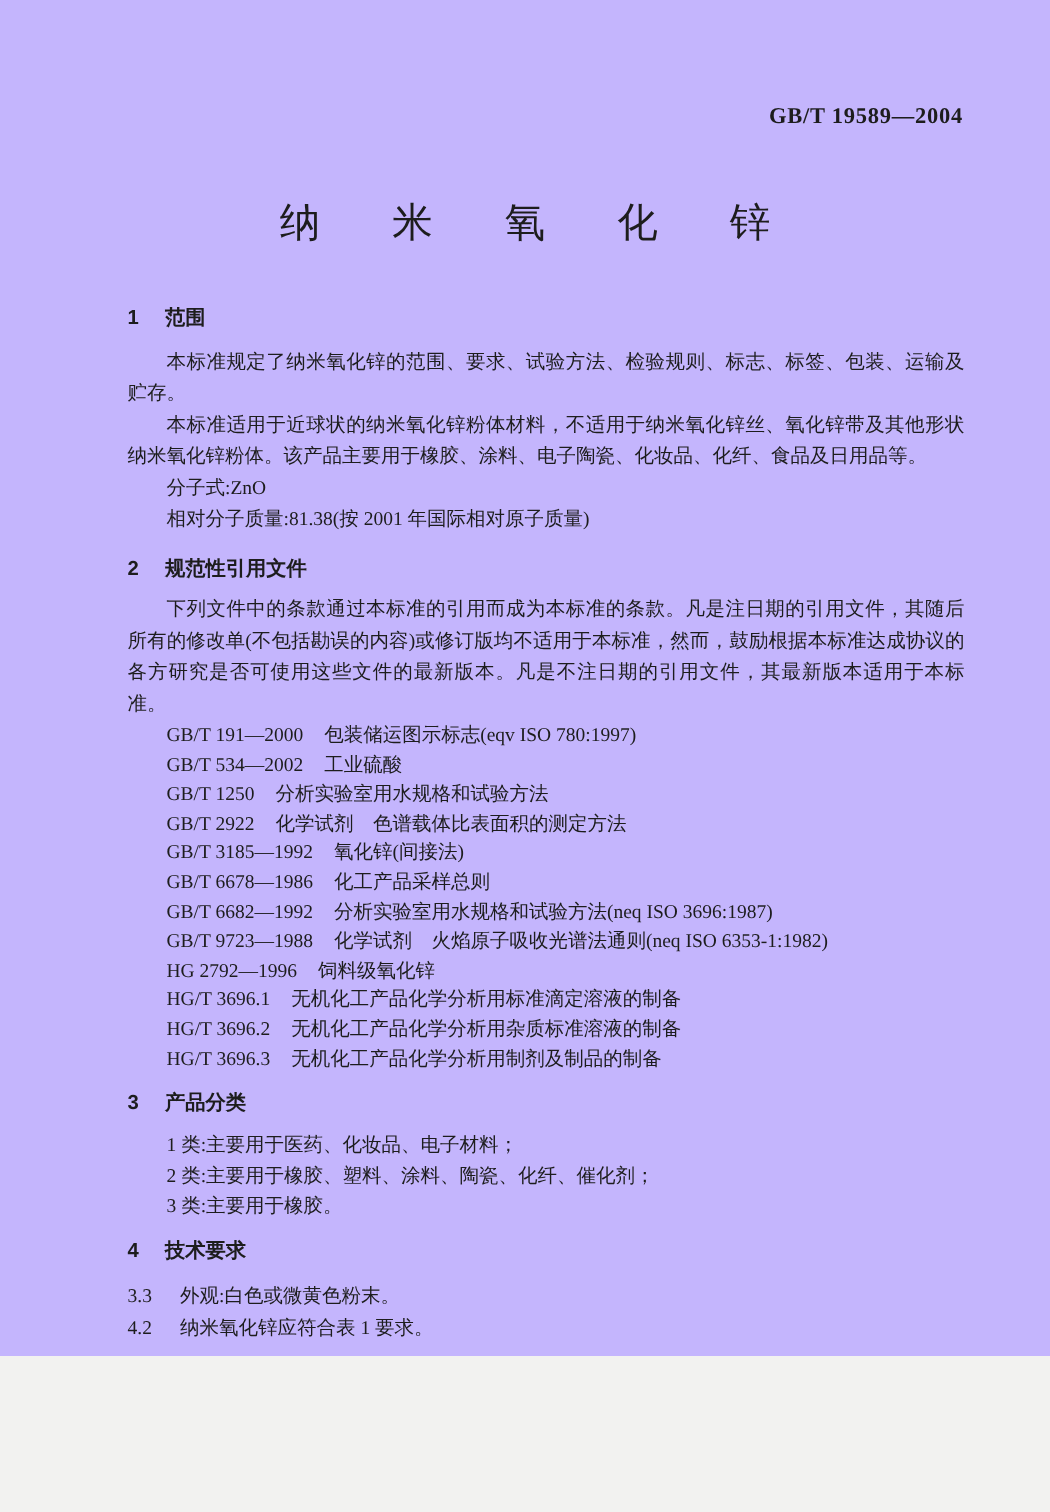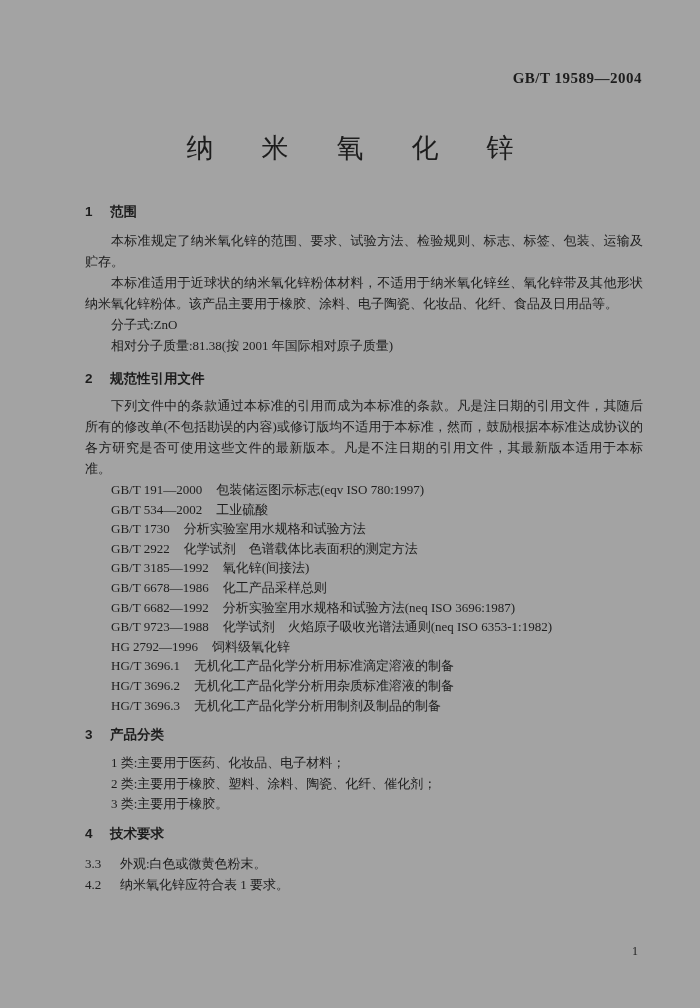--- a/index.html
+++ b/index.html
@@ -8,22 +8,22 @@
   }
   body {
     width: 700px;
     height: 1008px;
     background: #f2f2f0;
     font-family: "Liberation Serif", serif;
   }
   .page {
     position: relative;
     width: 700px;
-    height: 1008px;
-    background: #a3a3a3;
+    height: 904px;
+    background: #c4b5fd;
     color: #1d1d1d;
     overflow: hidden;
   }
   
   .header-code {
     position: absolute;
     top: 70px;
     left: 85px;
     right: 58px;
     text-align: right;
@@ -133,21 +133,21 @@
     <div class="single-line">相对分子质量:81.38(按 2001 年国际相对原子质量)</div>
 
     <div class="sec-heading h2">
       <span class="sec-num">2</span><span>规范性引用文件</span>
     </div>
     <div class="para intro-para">下列文件中的条款通过本标准的引用而成为本标准的条款。凡是注日期的引用文件，其随后所有的修改单(不包括勘误的内容)或修订版均不适用于本标准，然而，鼓励根据本标准达成协议的各方研究是否可使用这些文件的最新版本。凡是不注日期的引用文件，其最新版本适用于本标准。</div>
 
     <div class="ref-list">
       <div class="ref-line"><span class="ref-code">GB/T 191—2000</span><span>包装储运图示标志(eqv ISO 780:1997)</span></div>
       <div class="ref-line"><span class="ref-code">GB/T 534—2002</span><span>工业硫酸</span></div>
-      <div class="ref-line"><span class="ref-code">GB/T 1730</span><span>分析实验室用水规格和试验方法</span></div>
+      <div class="ref-line"><span class="ref-code">GB/T 1250</span><span>分析实验室用水规格和试验方法</span></div>
       <div class="ref-line"><span class="ref-code">GB/T 2922</span><span>化学试剂　色谱载体比表面积的测定方法</span></div>
       <div class="ref-line"><span class="ref-code">GB/T 3185—1992</span><span>氧化锌(间接法)</span></div>
       <div class="ref-line"><span class="ref-code">GB/T 6678—1986</span><span>化工产品采样总则</span></div>
       <div class="ref-line"><span class="ref-code">GB/T 6682—1992</span><span>分析实验室用水规格和试验方法(neq ISO 3696:1987)</span></div>
       <div class="ref-line"><span class="ref-code">GB/T 9723—1988</span><span>化学试剂　火焰原子吸收光谱法通则(neq ISO 6353-1:1982)</span></div>
       <div class="ref-line"><span class="ref-code">HG 2792—1996</span><span>饲料级氧化锌</span></div>
       <div class="ref-line"><span class="ref-code">HG/T 3696.1</span><span>无机化工产品化学分析用标准滴定溶液的制备</span></div>
       <div class="ref-line"><span class="ref-code">HG/T 3696.2</span><span>无机化工产品化学分析用杂质标准溶液的制备</span></div>
       <div class="ref-line"><span class="ref-code">HG/T 3696.3</span><span>无机化工产品化学分析用制剂及制品的制备</span></div>
     </div>

